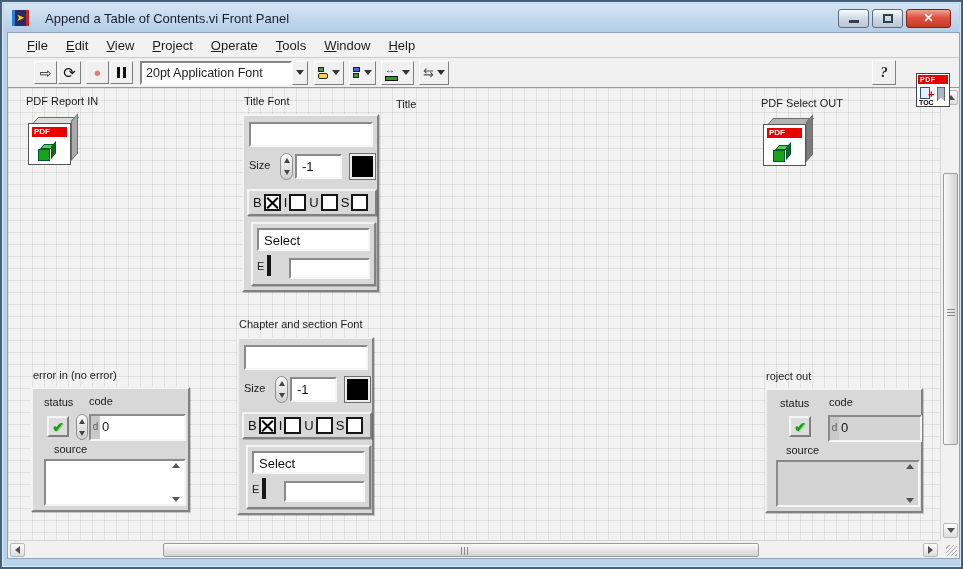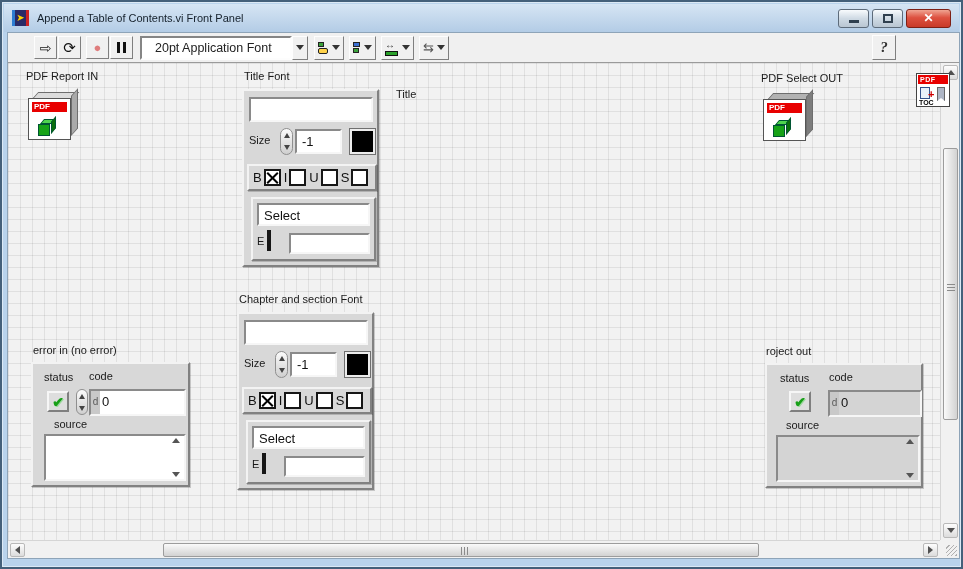--- a/index.html
+++ b/index.html
@@ -6,21 +6,21 @@
   html,body { width:963px; height:569px; font-family:"Liberation Sans", sans-serif; }
   #window{ position:relative; width:963px; height:569px; background:#b9d3ec;
            border:2px solid #44607a; box-shadow:inset 0 0 0 1px #dce9f5; overflow:hidden;}
   
   #titlebar{ position:absolute; left:2px; top:2px; right:2px; height:28px;
     background:linear-gradient(#d6e5f4,#b3cce6); display:flex; align-items:center; padding:0 8px;}
   #lvicon{ width:17px; height:16px; background:#2a2a66; position:relative; overflow:hidden;
     display:flex; align-items:center; justify-content:center; color:#ffd400; font-size:10px; line-height:16px;}
   #lvicon::before{content:""; position:absolute; left:0; top:0; width:3px; height:16px; background:#2d7dd2;}
   #lvicon::after{content:""; position:absolute; right:0; top:0; width:3px; height:16px; background:#cc2222;}
-  #title-text{ margin-left:8px; font-size:11px; color:#15202b; }
+  #title-text{ margin-left:16px; font-size:13px; color:#15202b; }
   #winbtns{ margin-left:auto; display:flex; gap:3px; }
   .winbtn{ height:19px; border-radius:3px; border:1px solid #5d6b7a;
     background:linear-gradient(#f8fbfd,#cfdae4 50%,#b9c6d2); display:flex; align-items:center; justify-content:center;}
   .winbtn.min,.winbtn.max{ width:31px; }
   .winbtn.close{ width:45px; background:linear-gradient(#f0a492,#dd5140 45%,#c83a28); border-color:#7e2015; color:#fff; font-weight:bold; font-size:12px;}
   .glyph-min{ width:10px; height:3px; background:#30404f; margin-top:7px;}
   .glyph-max{ width:10px; height:9px; border:2px solid #30404f; }
   
   #client{ position:absolute; left:5px; top:30px; width:953px; height:527px;
     background:#f0f0f0; border:1px solid #8ea4b8; display:flex; flex-direction:column; }
@@ -31,21 +31,21 @@
   
   #toolbar{ height:30px; background:#f0f0f0; border-bottom:1px solid #9a9a9a;
     display:flex; align-items:center; padding-left:26px; position:relative;}
   .tbtn{ width:23px; height:23px; margin-right:1px; background:#f0f0f0;
     border:1px solid; border-color:#fdfdfd #7f7f7f #7f7f7f #fdfdfd;
     display:flex; align-items:center; justify-content:center; font-size:14px; color:#111;}
   .tbtn.gap{ margin-left:4px; }
   .pause-bar{ width:3px; height:11px; background:#111; margin:0 1.5px;}
   #font-box{ margin-left:6px; width:152px; height:24px; background:#fff;
     border:2px solid; border-color:#858585 #fdfdfd #fdfdfd #858585;
-    font-size:12.5px; color:#222; display:flex; align-items:center; padding-left:13px; white-space:nowrap; overflow:hidden;}
+    font-size:12.5px; color:#222; display:flex; align-items:center; padding-left:4px; white-space:nowrap; overflow:hidden;}
   .dd-arrow{ width:0; height:0; border-left:4px solid transparent; border-right:4px solid transparent; border-top:5px solid #333; margin-left:3px;}
   .ddbtn{ height:24px; padding:0 3px; margin-right:1px; background:#f0f0f0;
     border:1px solid; border-color:#fdfdfd #7f7f7f #7f7f7f #fdfdfd;
     display:flex; align-items:center; justify-content:center;}
   .mini-ic{ display:inline-flex; flex-direction:column; align-items:flex-start; margin-right:1px;}
   .sq-g{ width:6px; height:5px; background:#3aa13a; border:1px solid #222;}
   .sq-y{ width:10px; height:6px; background:#ffd24a; border:1px solid #222; border-radius:2px; margin-top:1px;}
   .sq-b{ width:7px; height:5px; background:#3a6fd2; border:1px solid #222;}
   .bar-g{ width:13px; height:5px; background:#2aa02a; border:1px solid #111; margin-top:1px;}
   .tiny-glyph{ font-size:10px; color:#333; line-height:10px;}
@@ -153,20 +153,30 @@
           <div class="glyph-max"></div>
         </div>
       <div class="winbtn close">
           <span>✕</span>
         </div>
     </div>
   </div>
 
   <div id="client">
 
+    <div id="menubar">
+      <span class="menu-item"><u>F</u>ile</span>
+      <span class="menu-item"><u>E</u>dit</span>
+      <span class="menu-item"><u>V</u>iew</span>
+      <span class="menu-item"><u>P</u>roject</span>
+      <span class="menu-item"><u>O</u>perate</span>
+      <span class="menu-item"><u>T</u>ools</span>
+      <span class="menu-item"><u>W</u>indow</span>
+      <span class="menu-item"><u>H</u>elp</span>
+    </div>
 
     <div id="toolbar">
       <div class="tbtn">
           <span>⇨</span>
         </div>
       <div class="tbtn">
           <span style="font-size:15px;">⟳</span>
         </div>
       <div class="tbtn gap">
           <span style="color:#df7d7d;font-size:13px;">●</span>
@@ -253,21 +263,21 @@
             <span class="chk"></span>
           </div>
           <div class="raised abs" style="left:7px;top:106px;width:125px;height:64px;">
             <div class="sunken abs fld-text" style="left:4px;top:4px;width:113px;height:23px;">Select</div>
             <div class="fp-label" style="left:4px;top:36px;position:absolute;">E</div>
             <span class="chk abs" style="left:14px;top:33px;width:19px;height:19px;"></span>
             <div class="sunken abs fld-text" style="left:36px;top:34px;width:81px;height:21px;"></div>
           </div>
         </div>
 
-        <div class="fp-label" style="left:388px;top:25px;">Title</div>
+        <div class="fp-label" style="left:388px;top:10px;">Title</div>
 
         <div class="fp-label" style="left:753px;top:9px;">PDF Select OUT</div>
         <div class="pdf3d dark" style="left:755px;top:30px;">
           <div class="edge-top"></div>
             <div class="edge-right"></div>
           <div class="face">
             <div class="banner">PDF</div>
             <div class="cube">
                 <i class="c-top"></i>
                 <i class="c-right"></i>

